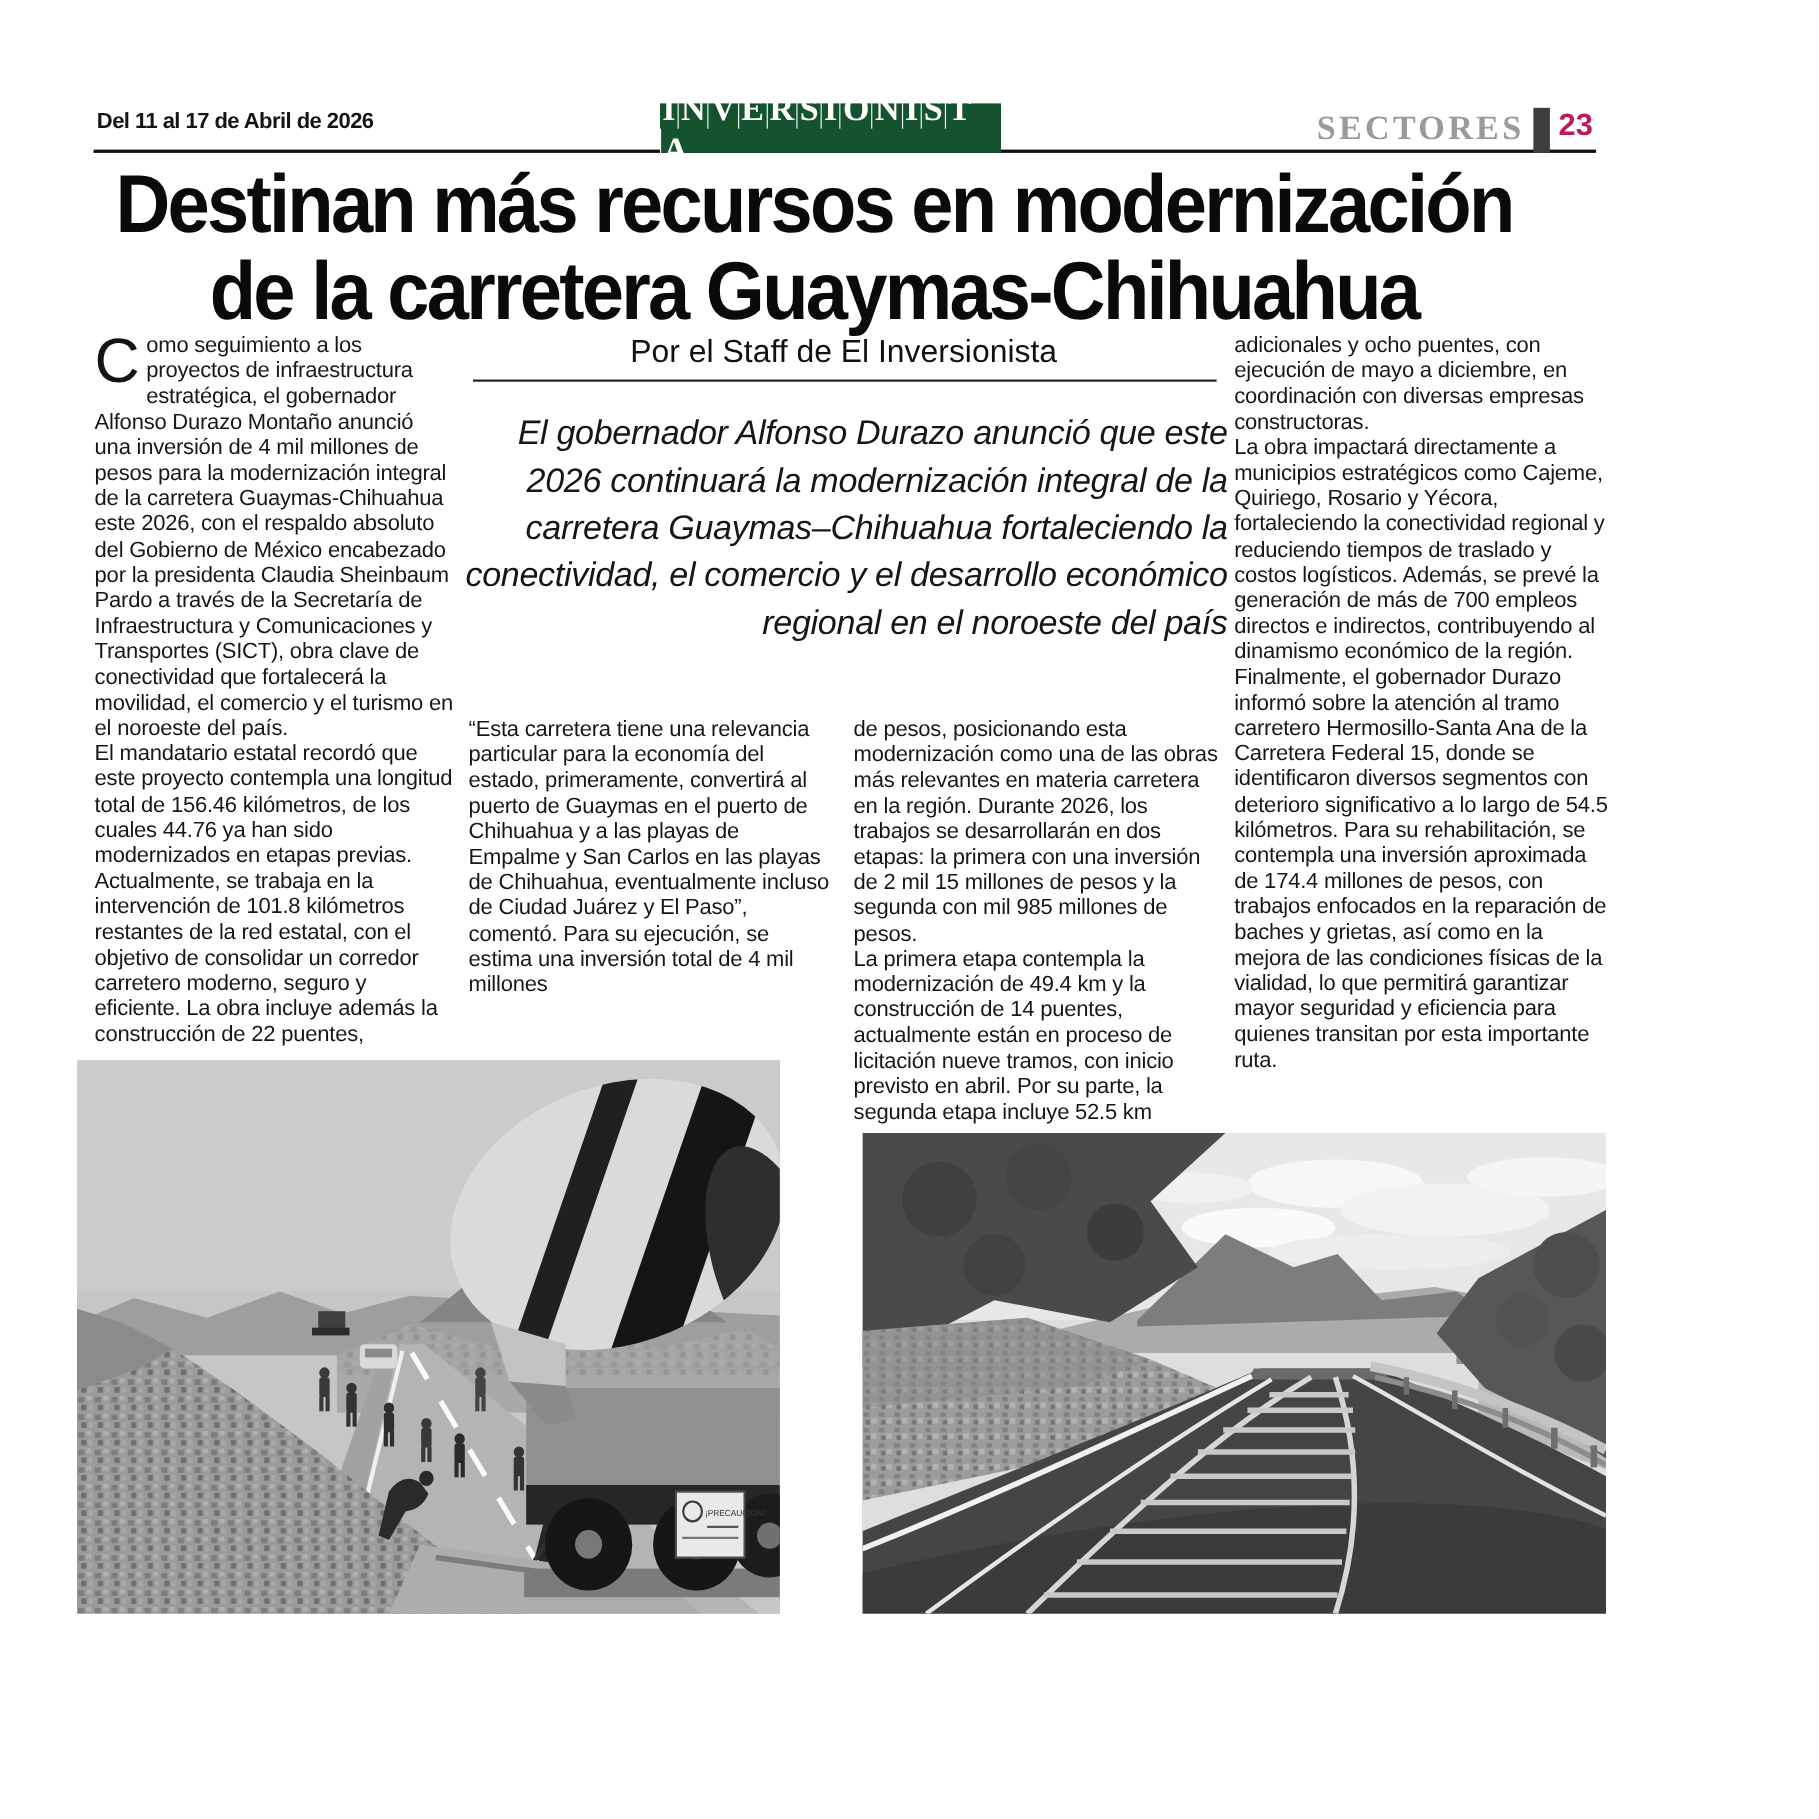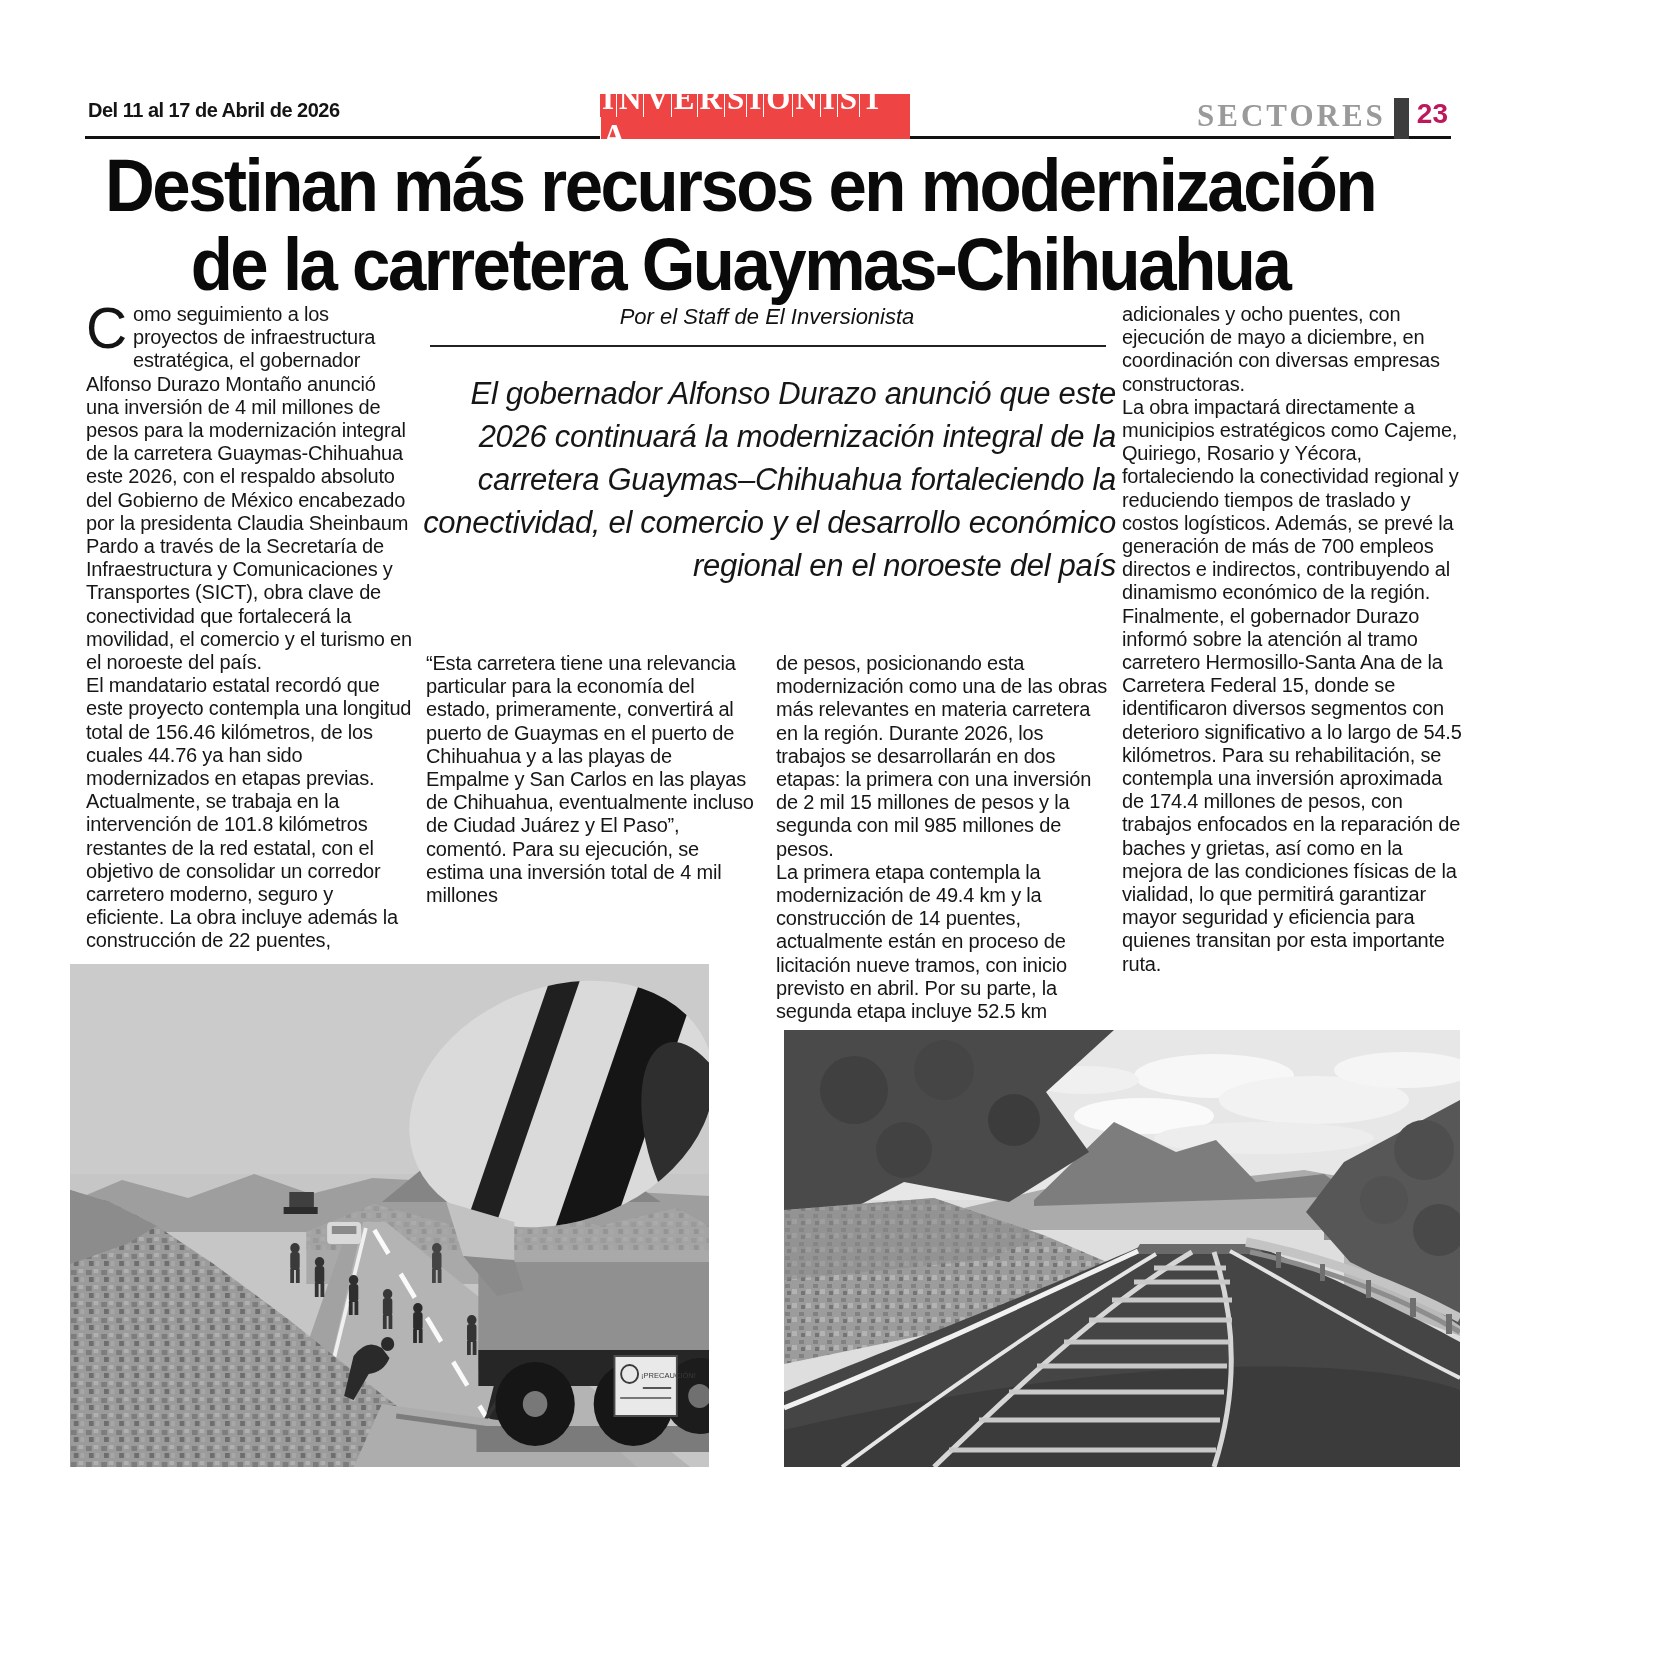--- a/index.html
+++ b/index.html
@@ -2,38 +2,38 @@
 <html><head>
 <meta charset="utf-8">
 <style>
   html,body{margin:0;padding:0;background:#ffffff;}
   .page{position:relative;width:1654px;height:1654px;background:#fff;color:#141414;
         font-family:"Liberation Sans",sans-serif;overflow:hidden;}
 
   
   .header-date{position:absolute;left:88px;top:99px;font-size:20px;font-weight:bold;letter-spacing:-0.5px;}
   .header-rule{position:absolute;left:85px;top:136px;width:1366px;height:3px;background:#111;}
-  .masthead{position:absolute;left:600px;top:94px;width:310px;height:45px;background:#ef4444;
+  .masthead{position:absolute;left:600px;top:94px;width:310px;height:45px;background:#14532d;
             color:#fff;font-family:"Liberation Serif",serif;font-weight:bold;font-size:31px;
             display:flex;align-items:center;justify-content:center;z-index:2;}
   .mh-letter{display:inline-block;padding:0 2px;border-left:1.5px solid #fff;line-height:37px;}
   .mh-letter:first-child{border-left:none;}
   .header-right{position:absolute;right:206px;top:98px;display:flex;align-items:flex-start;gap:8px;}
   .section-label{font-family:"Liberation Serif",serif;font-weight:bold;font-size:31px;color:#9a9a9a;letter-spacing:3px;}
   .section-bar{width:15px;height:41px;background:#3d3d3d;}
   .page-number{font-size:28px;font-weight:bold;color:#be185d;}
 
   
   .headline{position:absolute;left:40px;top:146px;width:1400px;text-align:center;
             font-weight:bold;font-size:69px;line-height:73px;letter-spacing:-2.5px;color:#0a0a0a;
             transform:scaleY(1.08);transform-origin:center top;}
 
   
   .byline{position:absolute;left:426px;top:304px;width:682px;text-align:center;
-          font-style:italic;font-size:22px;color:#111;}
+          font-size:29px;color:#111;}
   .byline-rule{position:absolute;left:430px;top:345px;width:676px;height:2px;background:#222;}
   .pullquote{position:absolute;left:418px;top:372px;width:698px;text-align:right;
              font-style:italic;font-size:31px;line-height:43px;letter-spacing:-0.3px;color:#161616;}
 
   
   .col{position:absolute;font-size:20px;line-height:23.2px;letter-spacing:-0.2px;color:#161616;
        text-align:left;}
   .col p{margin:0;}
   .col1{left:86px;top:303px;width:327px;}
   .col2{left:426px;top:652px;width:331px;}

